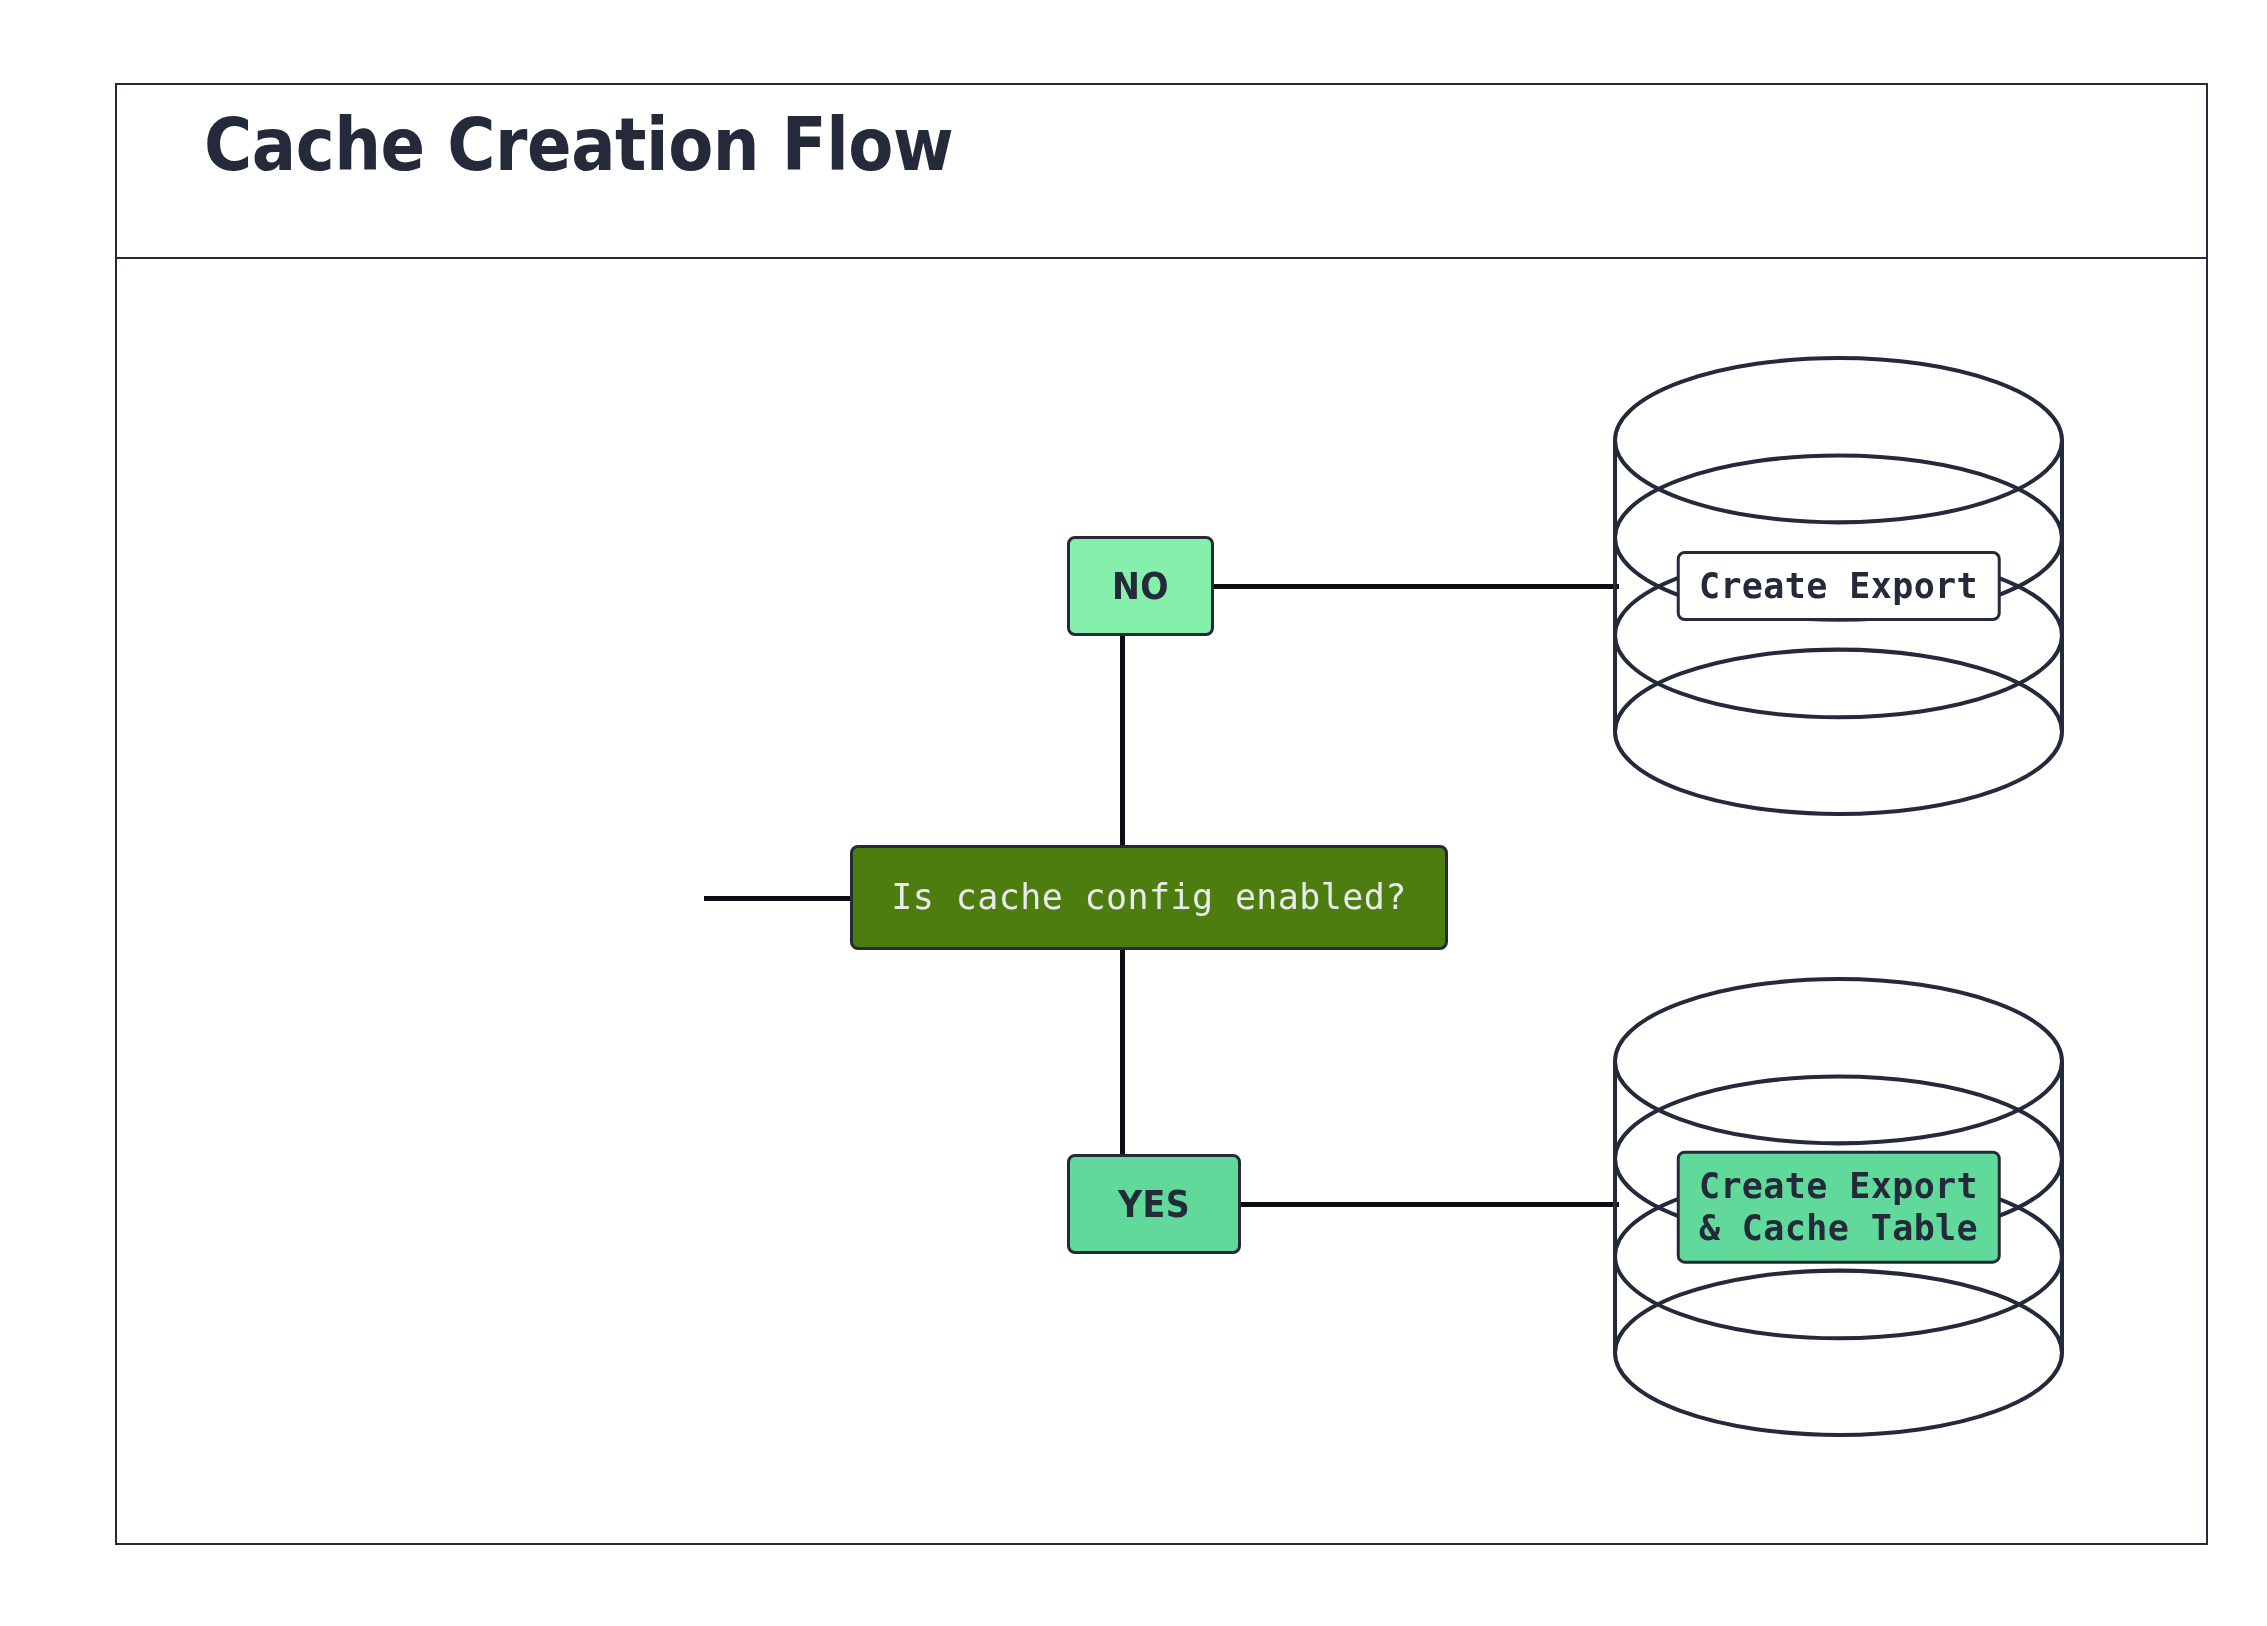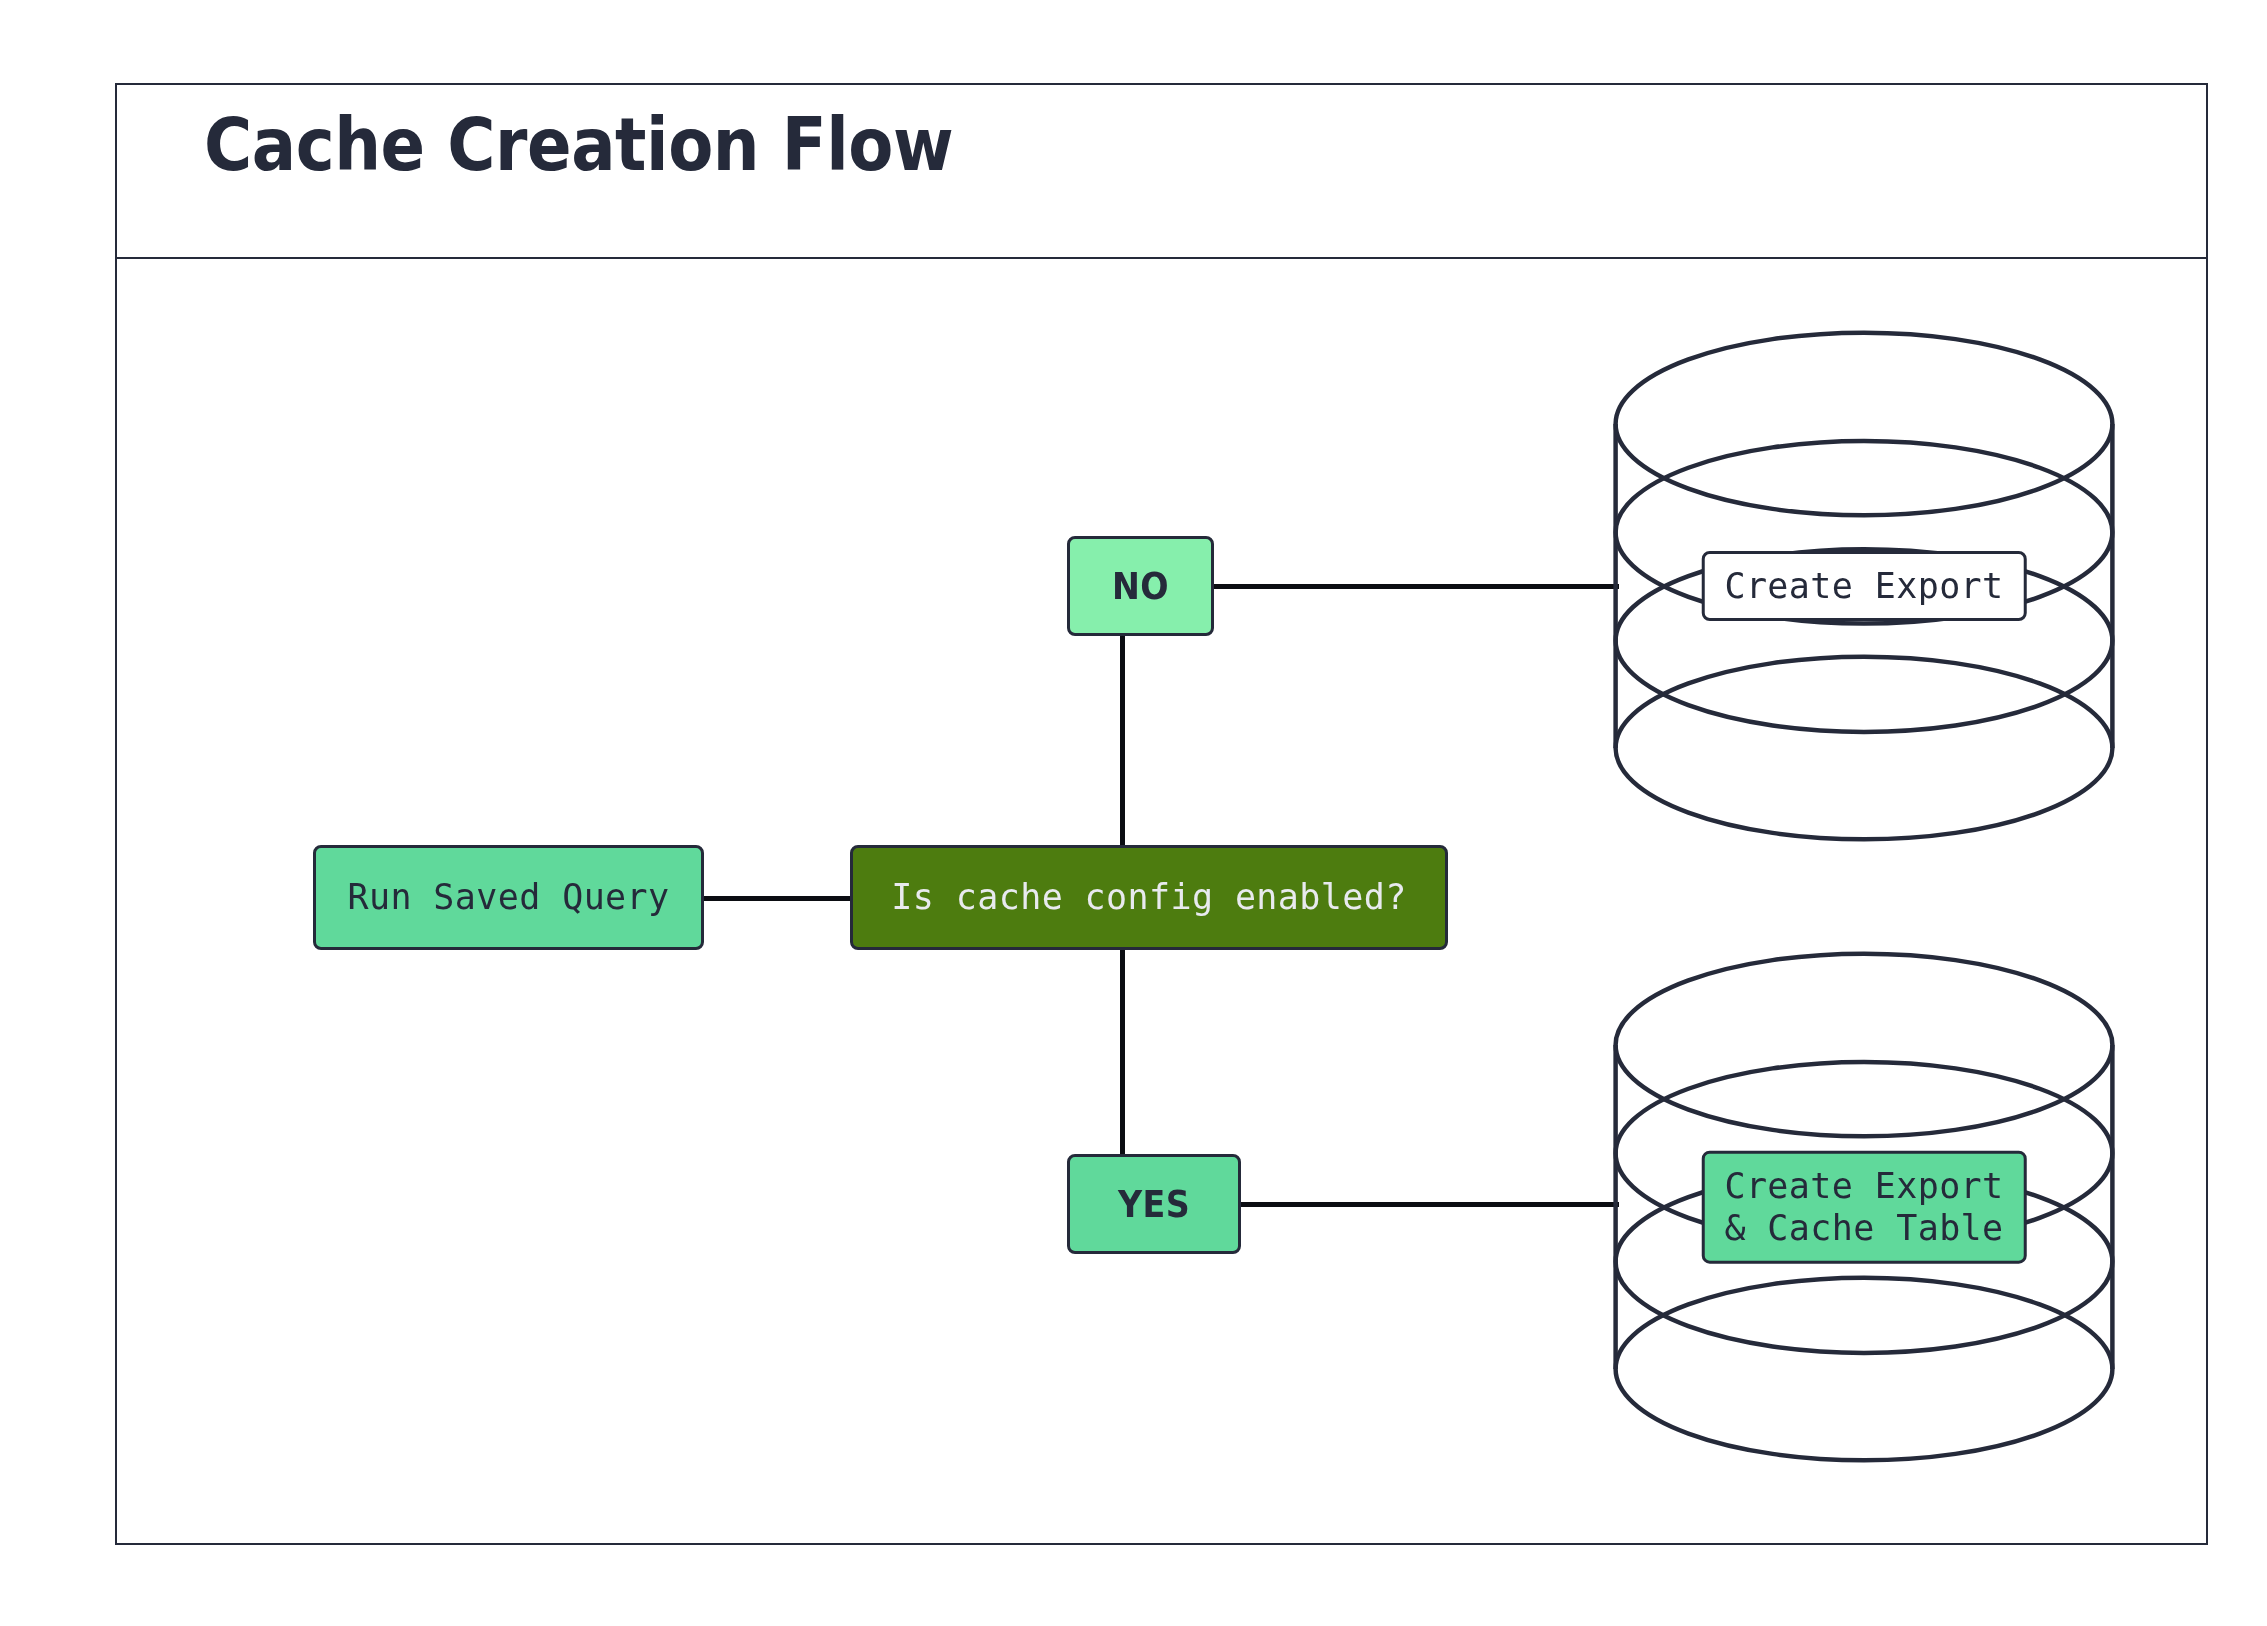--- a/index.html
+++ b/index.html
@@ -103,22 +103,23 @@
   #node-no {
     left: 1039px; top: 536px; width: 147px; height: 100px;
   }
   #node-yes {
     left: 1039px; top: 1154px; width: 174px; height: 100px;
   }
 
   
   .cylinder {
     position: absolute;
-    width: 502px;
+    width: 451px;
     height: 512px;
+    font-weight: bold;
   }
   #cylinder-top    { left: 1585px; top: 330px; }
   #cylinder-bottom { left: 1585px; top: 951px; }
   .cylinder svg { display: block; width: 100%; height: 100%; overflow: visible; }
 
   .cyl-label {
     position: absolute;
     left: 50%;
     top: 50%;
     transform: translate(-50%, -50%);
@@ -151,21 +152,20 @@
   <div class="edge edge-h" style="left:676px; top:896px; width:148px;"></div>
 
   <div class="edge edge-v" style="left:1092px; top:634px; height:215px;"></div>
 
   <div class="edge edge-v" style="left:1092px; top:948px; height:210px;"></div>
 
   <div class="edge edge-h" style="left:1184px; top:584px; width:407px;"></div>
 
   <div class="edge edge-h" style="left:1184px; top:1202px; width:407px;"></div>
 
-  <div id="node-run-saved-query" class="node node-mono fill-green">Run Saved Query</div>
 
   <div id="node-decision" class="node node-mono fill-dark">Is cache config enabled?</div>
 
   <div id="node-no" class="node node-sans fill-white">NO</div>
 
   <div id="node-yes" class="node node-sans fill-green">YES</div>
 
   <div id="cylinder-top" class="cylinder">
     <svg viewBox="0 0 560 572" xmlns="http://www.w3.org/2000/svg">
       <g fill="none" stroke="#252a3a" stroke-width="5">

